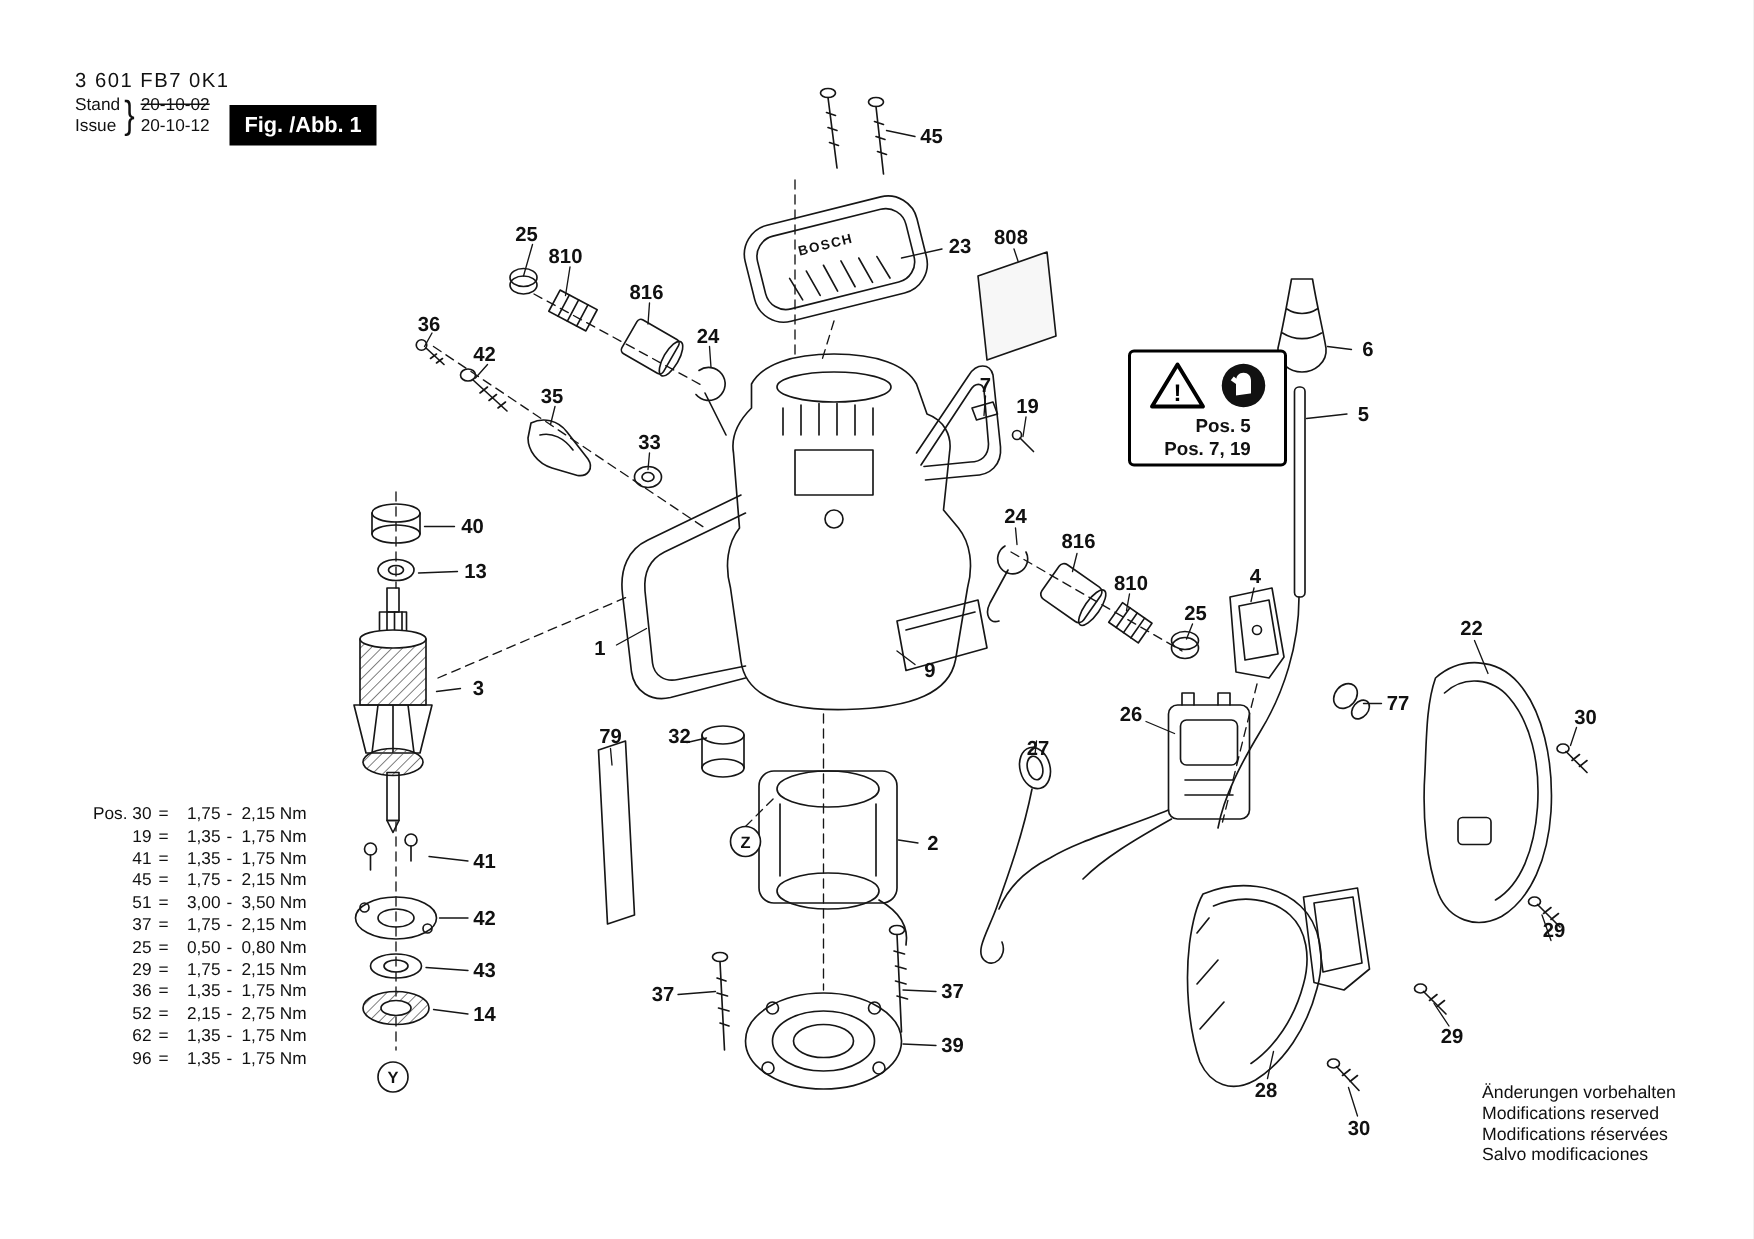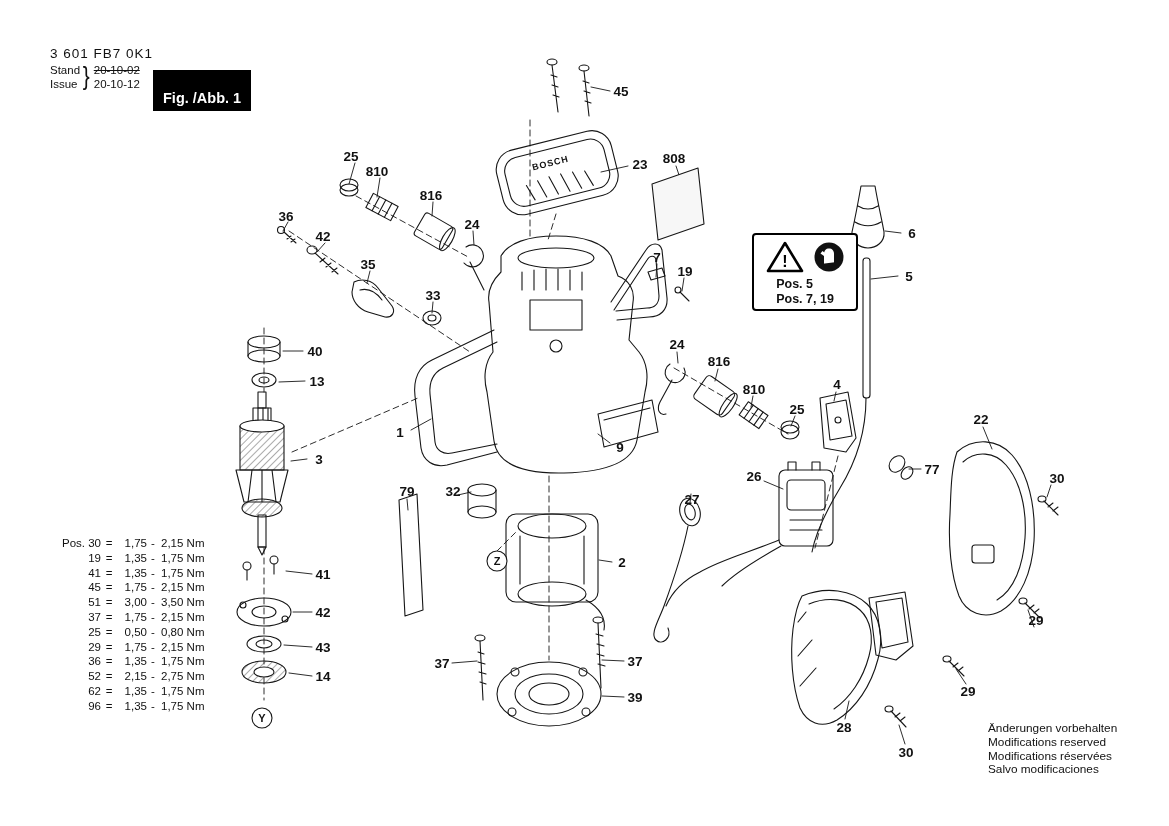--- a/index.html
+++ b/index.html
@@ -12,35 +12,35 @@
   
   .header{position:absolute;left:50px;top:46px;}
   .model{font-size:13.5px;letter-spacing:1px;}
   .stand-issue{display:flex;align-items:center;margin-top:0;font-size:11.5px;}
   .si-labels div{line-height:14px;}
   .si-brace{font-size:26px;font-weight:400;margin:0 3px 0 2px;transform:scaleX(.8);}
   .si-dates div{line-height:14px;}
   .struck{text-decoration:line-through;}
   .figbox{
     position:absolute;left:153px;top:70px;background:#000;color:#fff;
-    font-weight:bold;font-size:14.5px;padding:20px 10px 5px 10px;
+    font-weight:bold;font-size:14.5px;padding:6px 10px 5px 10px;
   }
   
   .plabel{
     position:absolute;transform:translate(-50%,-50%);
     font-size:13.5px;font-weight:bold;white-space:nowrap;
   }
   
   .warnbox{
     position:absolute;left:752px;top:233px;width:106px;height:78px;
     border:2.5px solid #000;border-radius:4px;background:#fff;
     display:flex;flex-direction:column;align-items:center;padding-top:5px;box-sizing:border-box;
   }
   .warn-icons{display:flex;align-items:center;gap:8px;height:34px;}
-  .warn-text{font-size:12.5px;font-weight:bold;line-height:15px;text-align:left;margin-top:3px;}
+  .warn-text{font-size:12.5px;font-weight:bold;line-height:15px;text-align:right;margin-top:3px;}
   
   .torque{position:absolute;left:55px;top:530px;font-size:11.5px;line-height:13.2px;}
   .torque-title div{white-space:nowrap;}
   .torque-rows{margin-top:7px;display:grid;grid-template-columns:46px 16px 30px 12px 58px;row-gap:1.6px;}
   .t-pos{text-align:right;}
   .t-eq{text-align:center;}
   .t-v1{text-align:right;}
   .t-dash{text-align:center;}
   .t-v2{text-align:left;padding-left:2px;}
   

